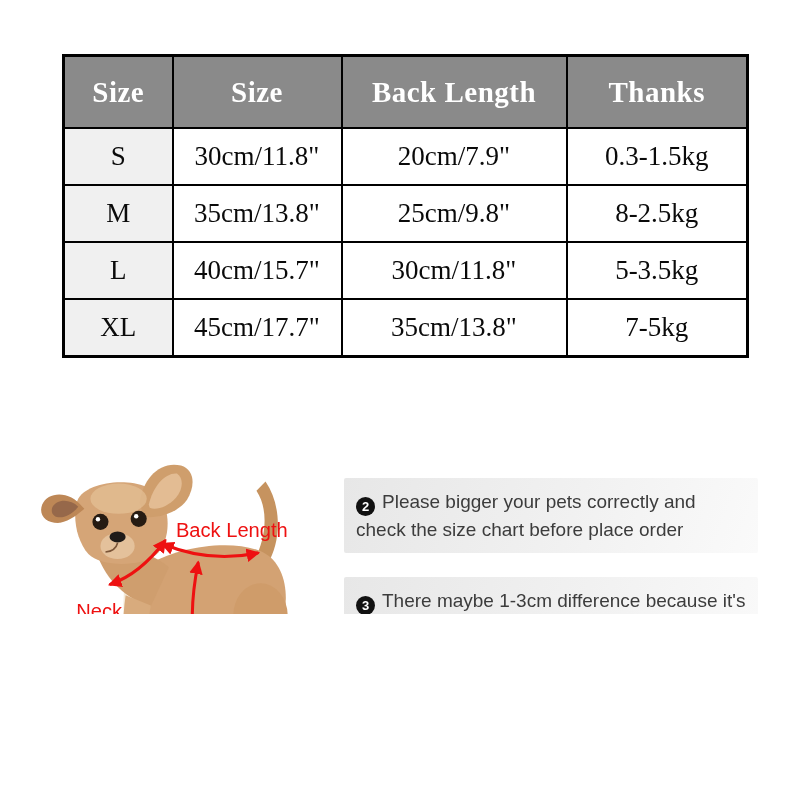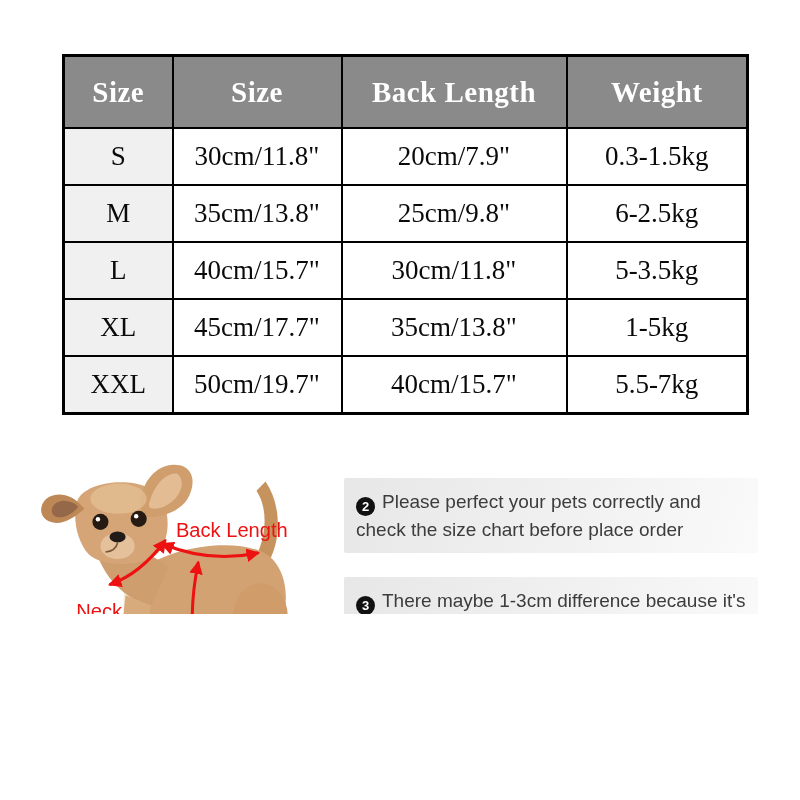--- a/index.html
+++ b/index.html
@@ -47,53 +47,47 @@
         <col class="c0">
         <col class="c1">
         <col class="c2">
         <col class="c3">
       </colgroup>
     <thead>
       <tr>
         <th>Size</th>
         <th>Size</th>
         <th>Back Length</th>
-        <th>Weight</th>
+        <th>Thanks</th>
       </tr>
     </thead>
     <tbody>
       <tr>
         <td class="size-cell">S</td>
         <td>30cm/11.8"</td>
         <td>20cm/7.9"</td>
         <td>0.3-1.5kg</td>
       </tr>
       <tr>
         <td class="size-cell">M</td>
         <td>35cm/13.8"</td>
         <td>25cm/9.8"</td>
-        <td>6-2.5kg</td>
+        <td>8-2.5kg</td>
       </tr>
       <tr>
         <td class="size-cell">L</td>
         <td>40cm/15.7"</td>
         <td>30cm/11.8"</td>
         <td>5-3.5kg</td>
       </tr>
       <tr>
         <td class="size-cell">XL</td>
         <td>45cm/17.7"</td>
         <td>35cm/13.8"</td>
-        <td>1-5kg</td>
-      </tr>
-      <tr>
-        <td class="size-cell">XXL</td>
-        <td>50cm/19.7"</td>
-        <td>40cm/15.7"</td>
-        <td>5.5-7kg</td>
+        <td>7-5kg</td>
       </tr>
     </tbody>
   </table>
 
   <div class="dog-figure">
     <svg viewBox="0 0 310 330" width="312" height="335">
       <defs>
         <marker id="ah" viewBox="0 0 10 10" refX="8" refY="5" markerWidth="4.5" markerHeight="4.5" orient="auto-start-reverse">
           <path class="ann-fill" d="M0,0 L10,5 L0,10 Z"></path>
         </marker>
@@ -152,20 +146,20 @@
         <path class="ann-line" d="M169,106 C163,136 161,164 166,191" marker-start="url(#ah)" marker-end="url(#ah)"></path>
         <text class="ann-label" x="147" y="80">Back Length</text>
         <text class="ann-label" x="48" y="161">Neck</text>
         <text class="ann-label" x="160" y="222">Chest</text>
       </g>
     </svg>
   </div>
 
   <div class="notes">
     <div class="note">
-      <span class="bullet">2</span><span>Please perfect your pets correctly and check the size chart before place order</span>
+      <span class="bullet">2</span><span>Please bigger your pets correctly and check the size chart before place order</span>
     </div>
     <div class="note">
       <span class="bullet">3</span><span>There maybe 1-3cm difference because it's measured by hand,please understand. Thanks</span>
     </div>
   </div>
 
 </div>
 
 </body></html>

